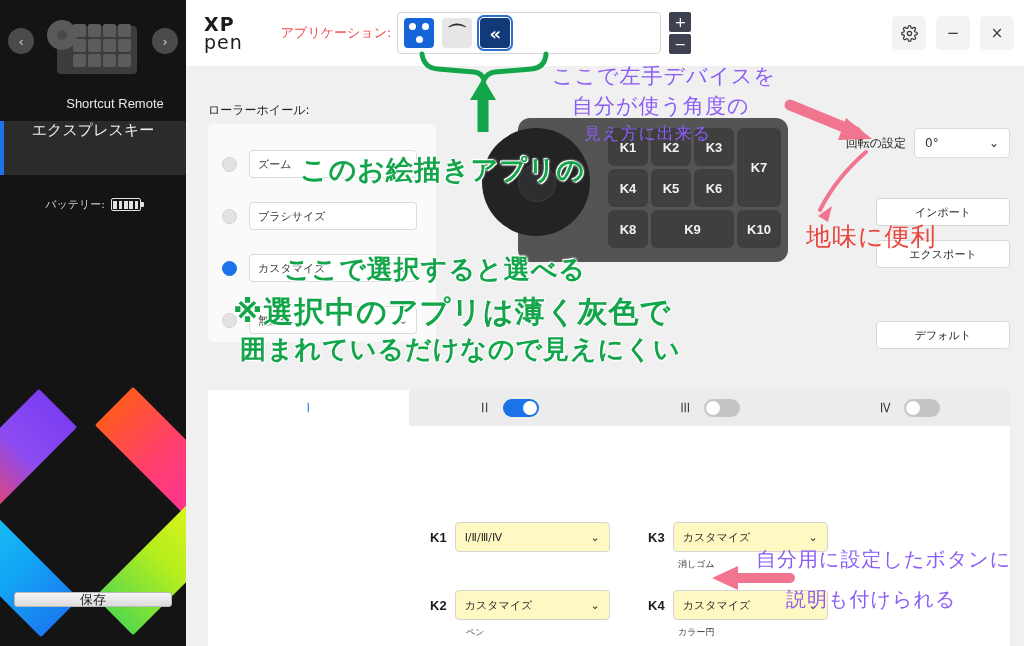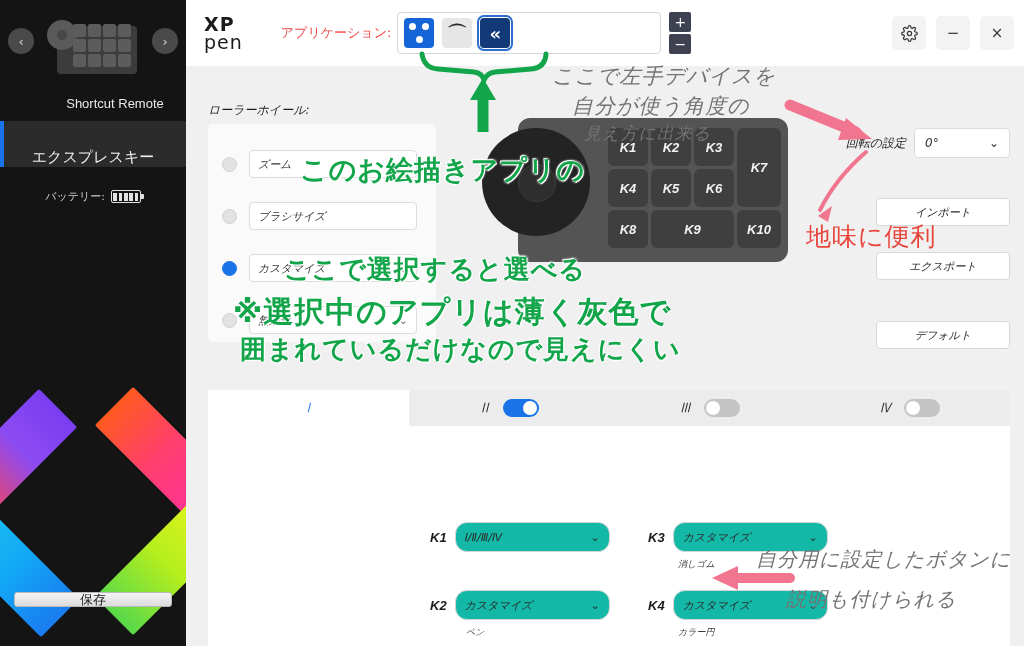--- a/index.html
+++ b/index.html
@@ -44,21 +44,21 @@
     position: absolute; left: 28px; top: 4px;
     display: grid; grid-template-columns: repeat(4, 13px); grid-template-rows: repeat(3, 13px);
     gap: 2px;
   }
   .device-keys i { background: #5c5c5c; border-radius: 2px; display:block; }
   .device-name {
     text-align: center; color: #e9e9e9; font-size: 13px;
     font-family: "Liberation Sans", sans-serif; margin-top: -4px; padding-left: 44px;
   }
   .nav-item {
-    position: relative; height: 46px; display: flex; align-items: flex-end;
+    position: relative; height: 54px; display: flex; align-items: flex-start;
     justify-content: center; color: #efefef; font-size: 15px;
     background: #2b2b2b;
   }
   .nav-item.active::before {
     content: ""; position: absolute; left: 0; top: 0; width: 4px; height: 100%;
     background: #1a73e8;
   }
   .battery-row {
     display: flex; align-items: center; justify-content: center; gap: 6px;
     margin-top: 22px; color: #d2d2d2; font-size: 11px;
@@ -131,21 +131,21 @@
     display: flex; align-items: center; justify-content: center;
     font-size: 14px; line-height: 1; border-radius: 2px;
   }
   .winbtns { position: absolute; right: 10px; top: 16px; display: flex; gap: 10px; }
   .winbtn {
     width: 34px; height: 34px; background: #f3f3f3; border-radius: 5px;
     display: flex; align-items: center; justify-content: center;
     color: #3a3a3a; font-size: 15px;
   }
 
-  .content { position: absolute; left: 0; top: 66px; width: 838px; height: 554px; font-style: italic; }
+  .content { position: absolute; left: 0; top: 66px; width: 838px; height: 554px; }
   .roller-label { position: absolute; left: 22px; top: 36px; font-size: 12px; color: #1f1f1f; }
   .roller-card {
     position: absolute; left: 22px; top: 58px; width: 228px; height: 218px;
     background: #fafafa; border-radius: 5px;
   }
   .radio-row { position: absolute; left: 14px; display: flex; align-items: center; gap: 12px; }
   .radio {
     width: 15px; height: 15px; border-radius: 50%; background: #e2e2e2;
     border: 1px solid #d2d2d2; flex: 0 0 auto;
   }
@@ -221,34 +221,34 @@
   }
   .toggle.on::after { left: 20px; }
 
   .tabpane {
     position: absolute; left: 22px; top: 360px; width: 802px; height: 252px;
     background: #ffffff;
   }
   .kset { position: absolute; display: flex; align-items: center; gap: 8px; }
   .kset .kl { font-size: 13px; font-weight: 700; color: #1c1c1c; font-family:"Liberation Sans",sans-serif; }
   .kset .kbox {
-    width: 155px; height: 30px; background: #14b8a6; border: 1px solid #d5d5d5;
-    border-radius: 12px; display: flex; align-items: center; justify-content: space-between;
+    width: 155px; height: 30px; background: #fef9c3; border: 1px solid #d5d5d5;
+    border-radius: 4px; display: flex; align-items: center; justify-content: space-between;
     padding: 0 9px; font-size: 11px; color: #2a2a2a;
   }
   .ksub { position: absolute; font-size: 9px; color: #3a3a3a; }
 
   
   .anno {
     position: absolute; font-family: "DejaVu Sans", sans-serif;
     white-space: nowrap; pointer-events: none;
   }
   .anno-g { color: #13a54a; font-weight: 700; letter-spacing: 1px;
             text-shadow: 0 0 3px #fff, 0 0 3px #fff, 1px 1px 0 #fff, -1px -1px 0 #fff; }
-  .anno-p { color: #737373; font-weight: 400; letter-spacing: 1px; font-style: italic; }
+  .anno-p { color: #8b5cf6; font-weight: 400; letter-spacing: 1px; }
   .anno-r { color: #e8453c; font-weight: 400; letter-spacing: 1px; }
   svg.overlay { position: absolute; left: 0; top: 0; width: 1024px; height: 646px; pointer-events: none; }
 </style>
 </head>
 <body>
 
 <div id="root">
 
   <div class="sidebar">
 
@@ -391,21 +391,21 @@
 
       <div class="rot-row">
         <span class="rot-label">回転の設定</span>
         <span class="rot-sel">
           <span>0°</span>
           <span>⌄</span>
         </span>
       </div>
 
       <div class="side-btn" style="top:132px;">インポート</div>
-      <div class="side-btn" style="top:186px;">エクスポート</div>
+      <div class="side-btn" style="top:174px;">エクスポート</div>
       <div class="side-btn" style="top:255px;">デフォルト</div>
 
       <div class="tabstrip">
         <div class="tab active">
           <span>Ⅰ</span>
         </div>
         <div class="tab">
           <span>Ⅱ</span>
           <span class="toggle on"></span>
         </div>

